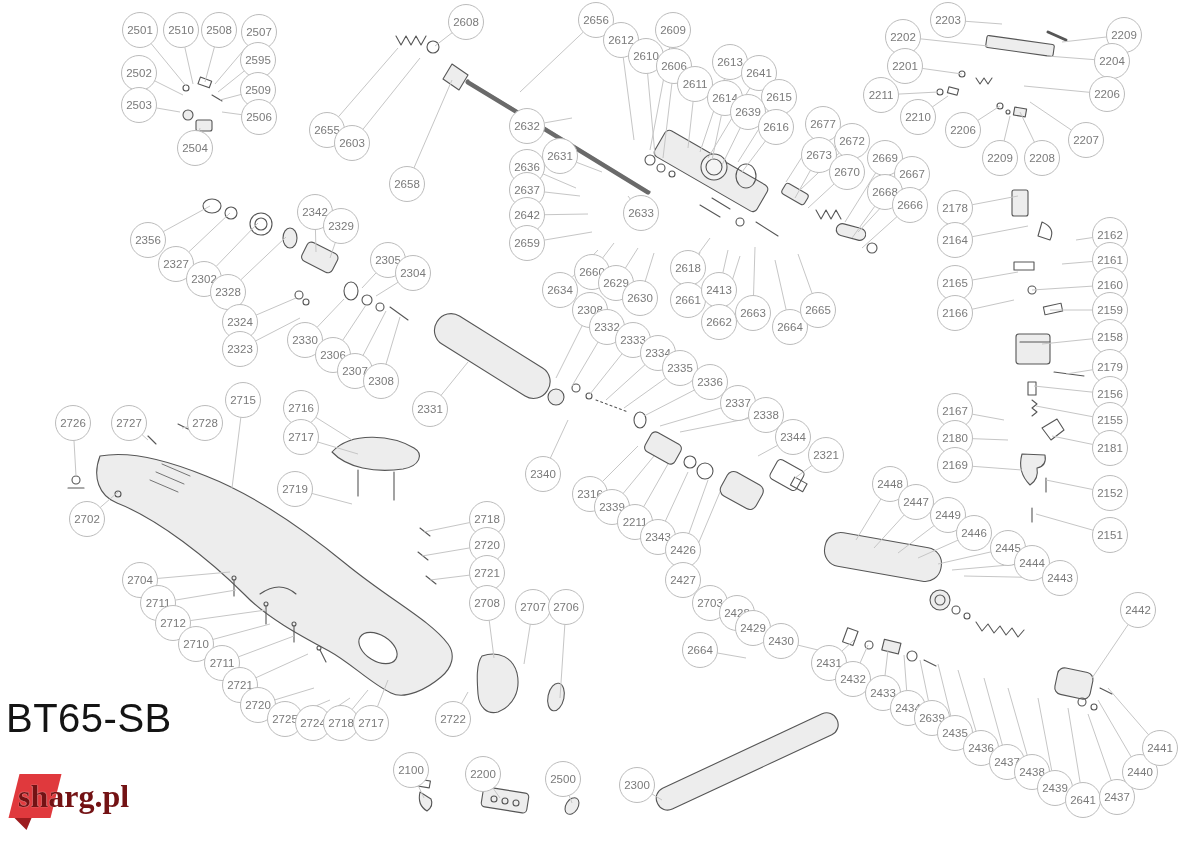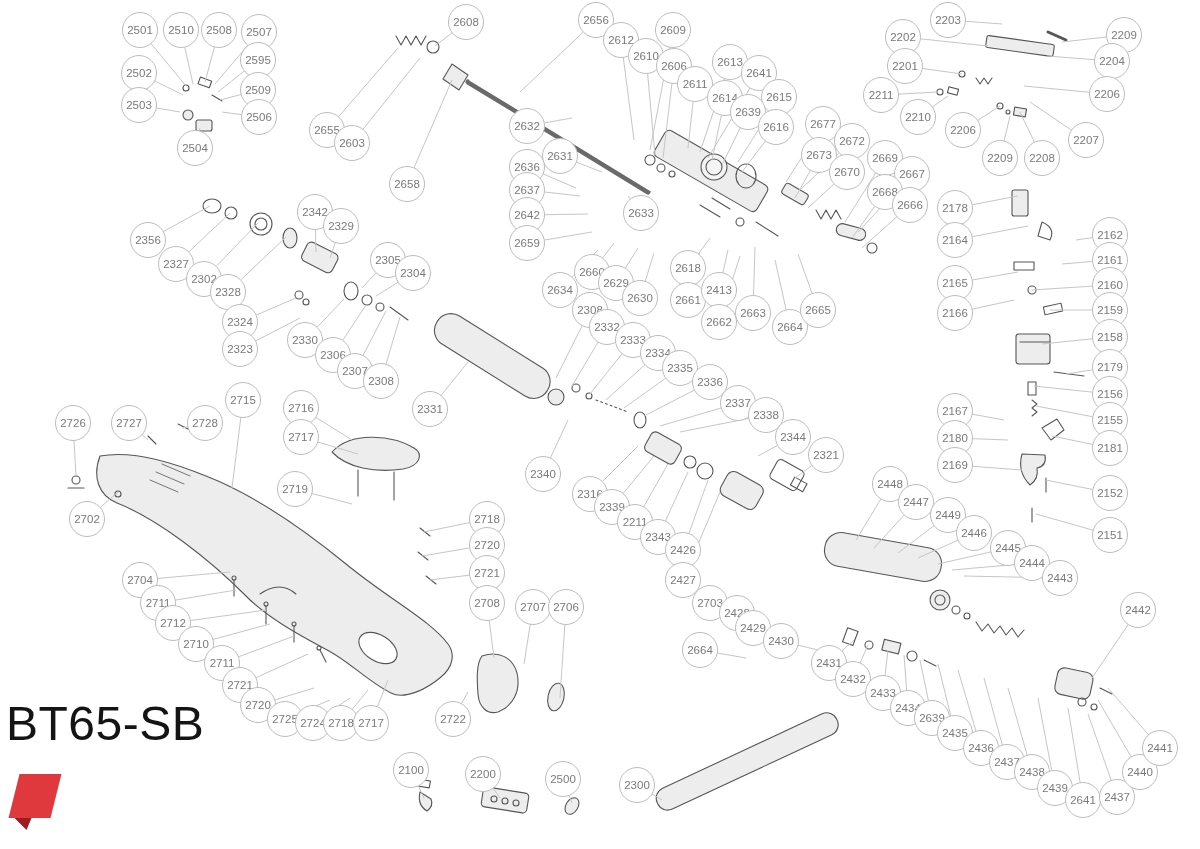--- a/index.html
+++ b/index.html
@@ -4,21 +4,21 @@
 <style>
   html,body{margin:0;padding:0;background:#fff;}
   body{width:1200px;height:849px;position:relative;font-family:"Liberation Sans",sans-serif;}
   .canvas{position:relative;width:1200px;height:849px;background:#fff;overflow:hidden;}
   svg{position:absolute;left:0;top:0;}
   #parts-layer{stroke:#565656;stroke-width:1.1;fill:none;stroke-linecap:round;stroke-linejoin:round;}
   #parts-layer .art-fill{fill:#ededed;}
   .leader{stroke:#c6c6c6;stroke-width:1;}
   .balloon{fill:#ffffff;stroke:#bcbcbc;stroke-width:1;}
   .balloon-label{fill:#7a7a7a;font-size:11.5px;text-anchor:middle;font-family:"Liberation Sans",sans-serif;}
-  .title{position:absolute;left:6px;top:696px;font-size:48px;color:#141414;letter-spacing:.5px;font-weight:normal;}
+  .title{position:absolute;left:6px;top:696px;font-size:40px;color:#141414;letter-spacing:.5px;font-weight:normal;}
   .logo{position:absolute;left:12px;top:770px;width:220px;height:56px;}
   .logo .flag{position:absolute;left:2px;top:4px;width:42px;height:44px;background:#e0393d;transform:skewX(-14deg);}
   .logo .flag:after{content:"";position:absolute;left:6px;top:44px;border-left:15px solid transparent;border-right:2px solid transparent;border-top:12px solid #9c1c1f;}
   .logo .logo-text{position:absolute;left:6px;top:8px;font-family:"Liberation Serif",serif;font-weight:bold;font-size:32px;color:#731214;text-shadow:0 0 1px #fff;}
 </style>
 </head>
 <body>
 
 <div class="canvas">
   <svg width="1200" height="849" viewBox="0 0 1200 849">
@@ -679,14 +679,15 @@
         <text x="1140" y="776" class="balloon-label">2440</text>
         <circle cx="1160" cy="748" r="17.5" class="balloon"></circle>
         <text x="1160" y="752" class="balloon-label">2441</text>
       </g>
   </svg>
 
   <div class="title">BT65-SB</div>
 
   <div class="logo">
     <span class="flag"></span>
+    <span class="logo-text">sharg.pl</span>
   </div>
 </div>
 
 </body></html>

